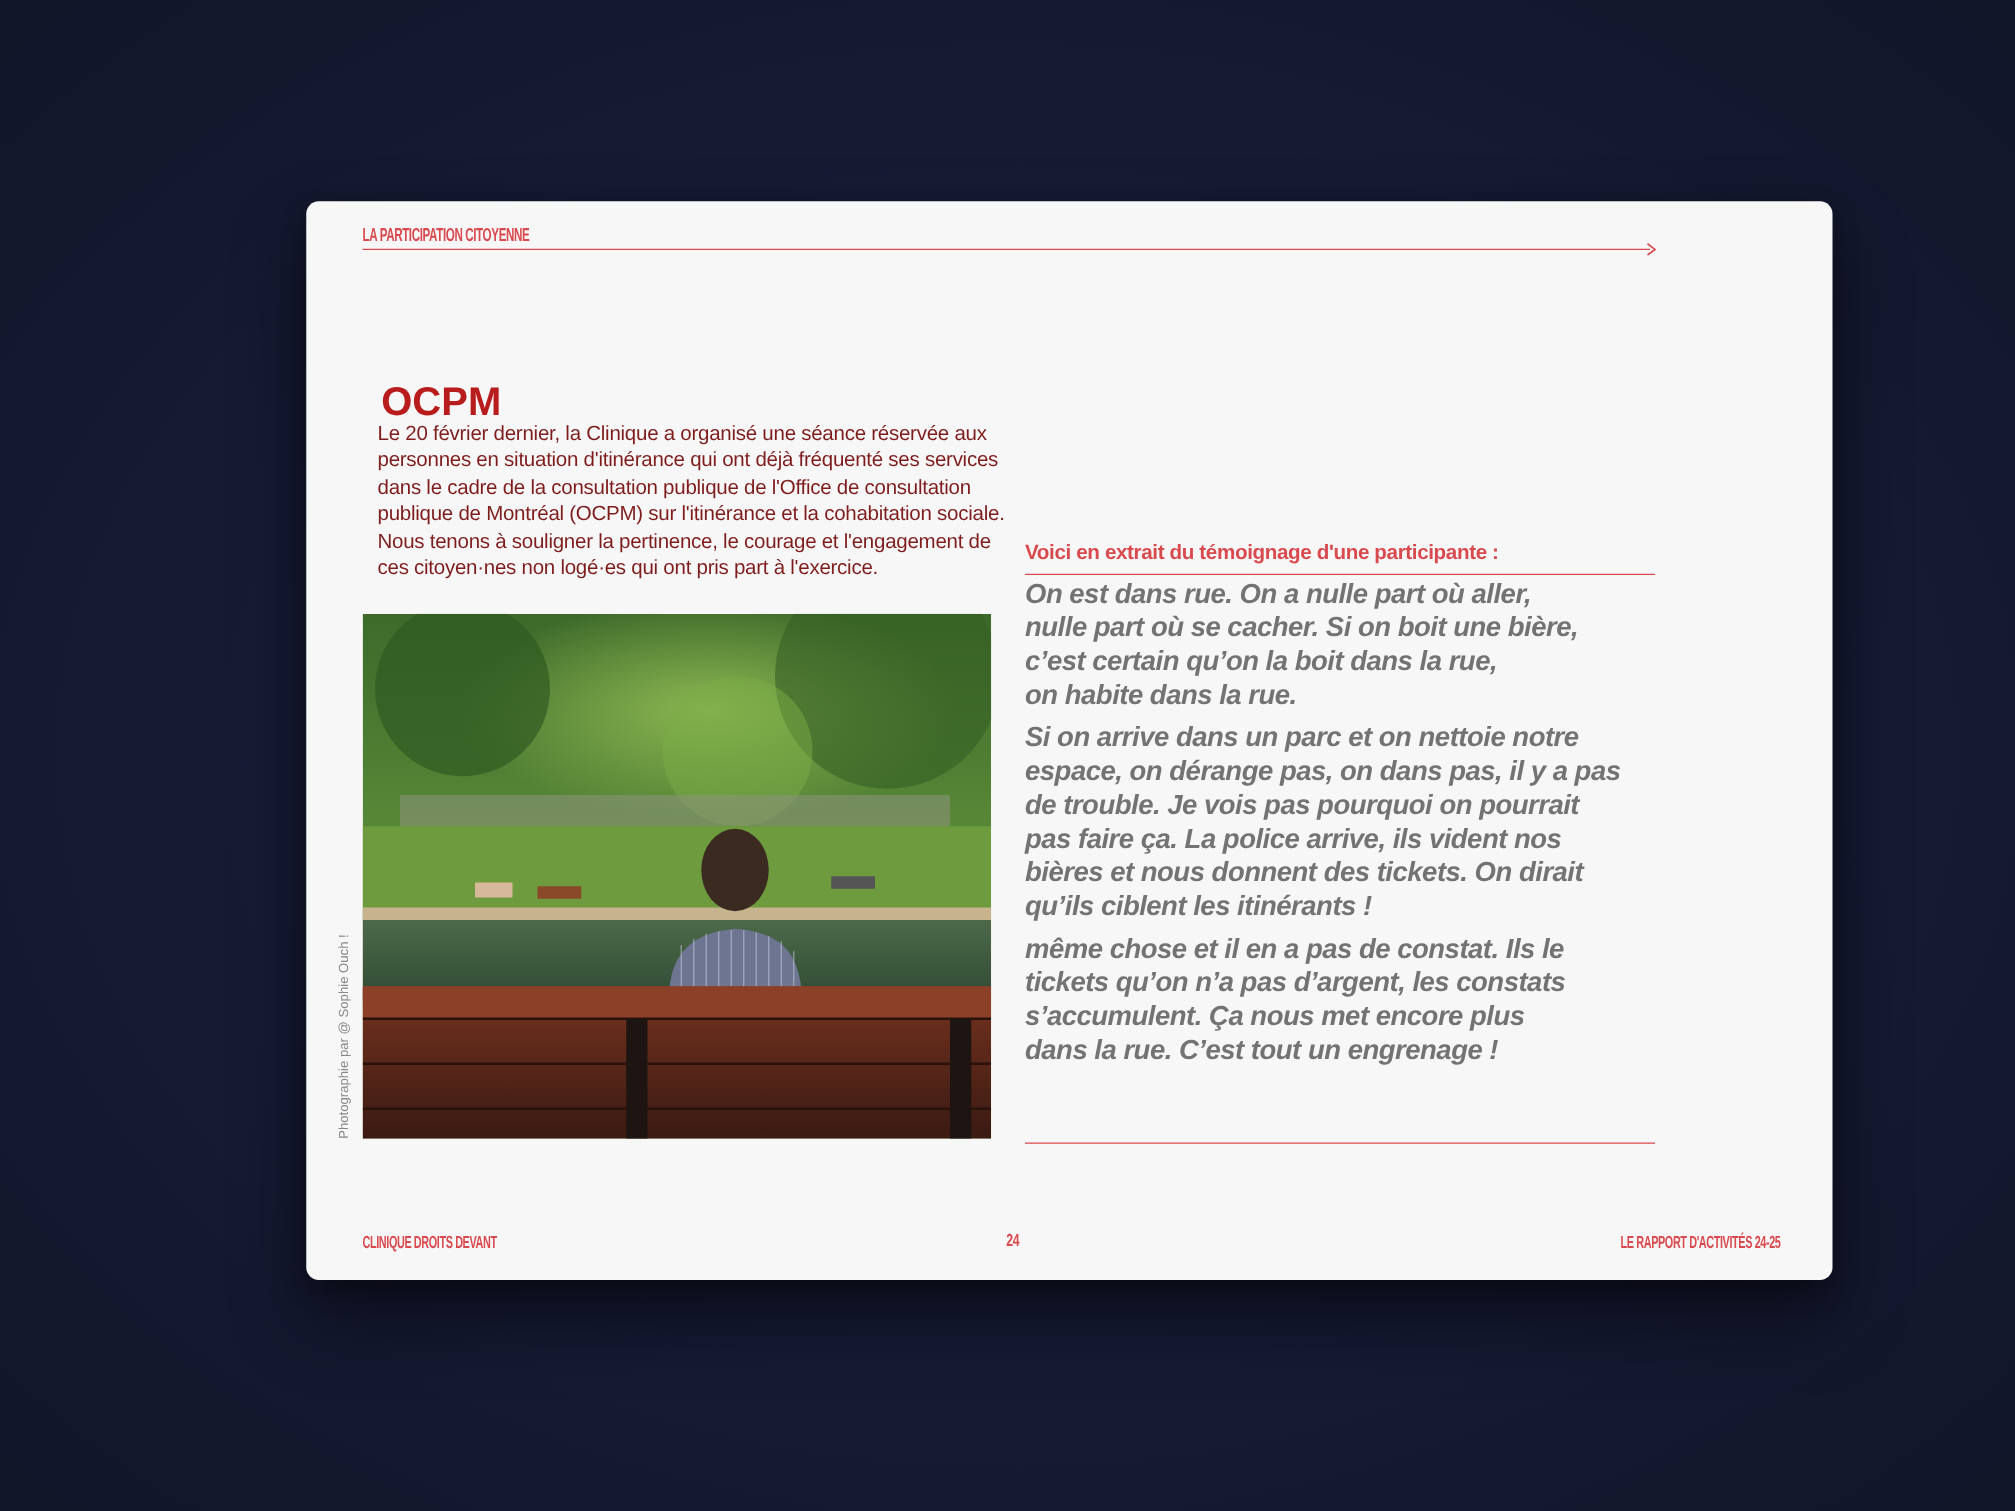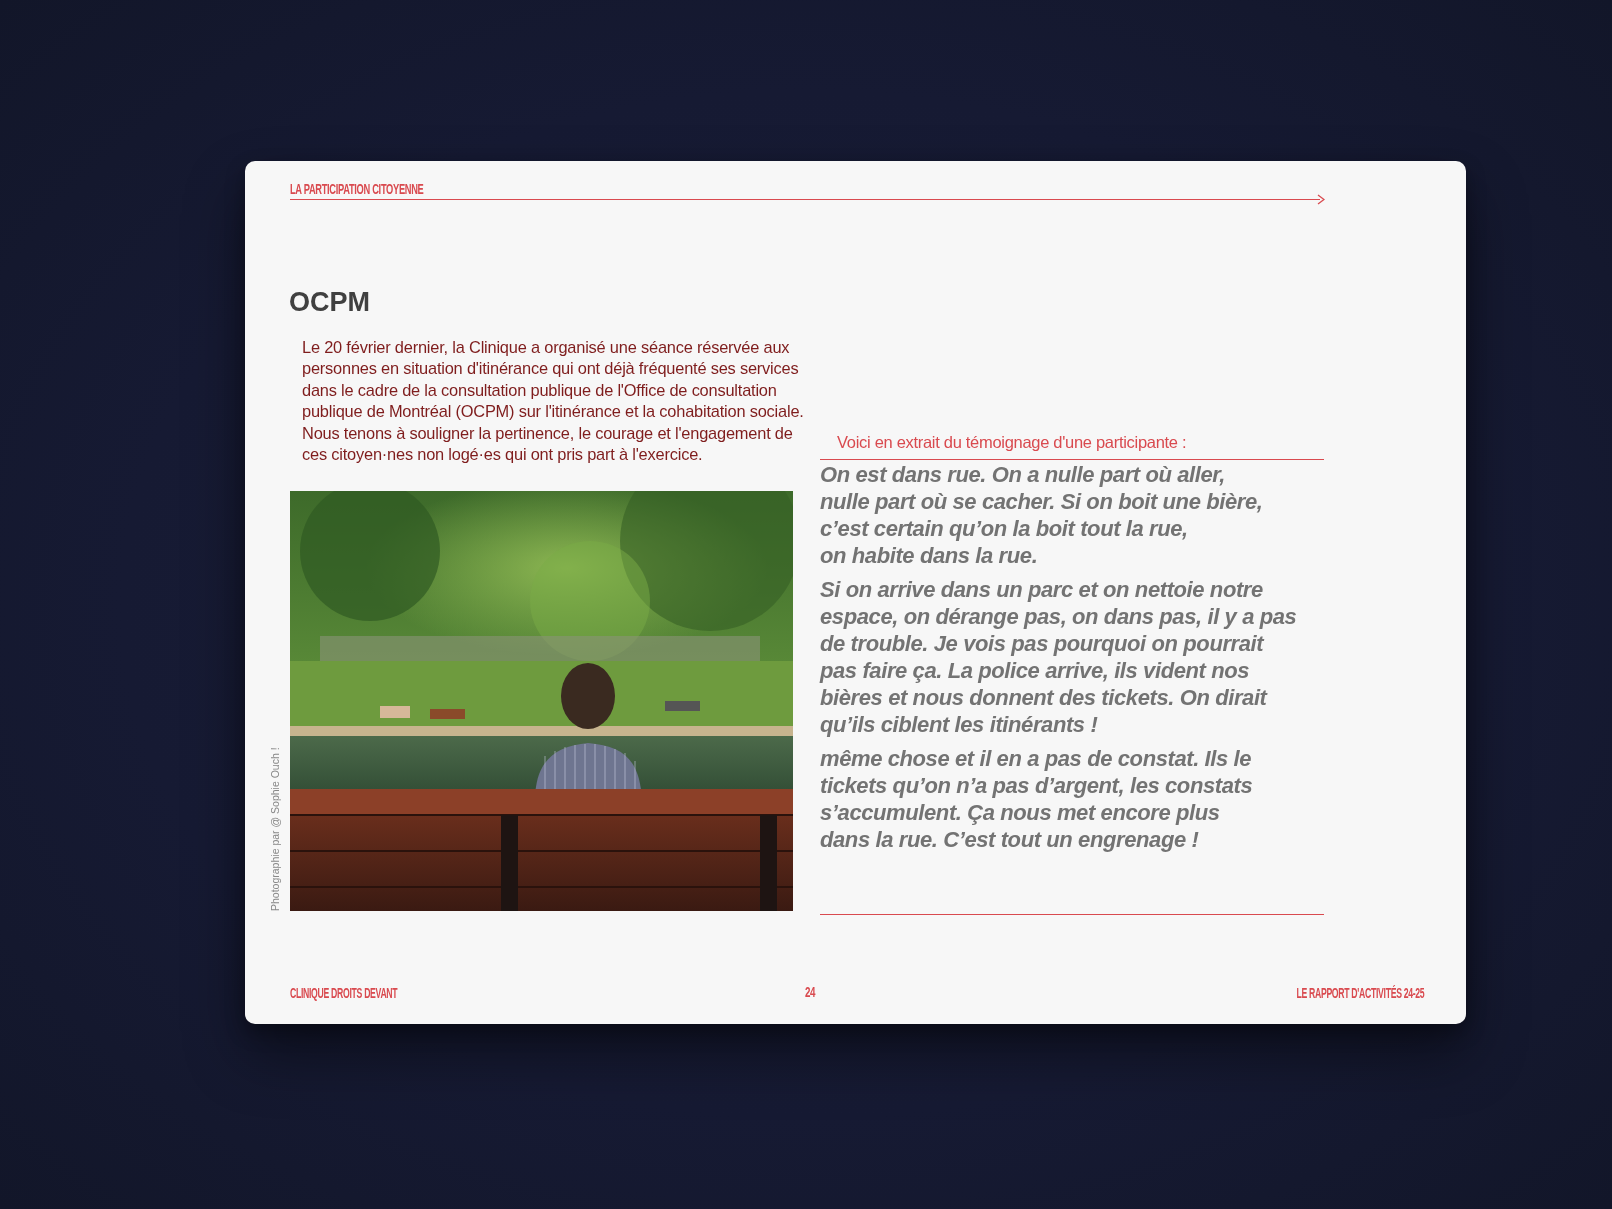--- a/index.html
+++ b/index.html
@@ -16,33 +16,33 @@
   }
   .cond {
     font-family: "Liberation Sans", sans-serif; font-weight: bold;
     color: #d94a4f; text-transform: uppercase; letter-spacing: -0.5px;
     display: inline-block; transform: scaleX(0.62); transform-origin: left center;
     white-space: nowrap;
   }
   .section-label { position: absolute; left: 45px; top: 19px; font-size: 15px; }
   .header-rule { position: absolute; left: 45px; top: 38px; width: 1030px; height: 1px; background: #d94a4f; }
   .header-arrow { position: absolute; left: 1069px; top: 33px; width: 11px; height: 11px; }
-  .title { position: absolute; left: 44px; top: 126px; font-size: 27px; font-weight: bold; color: #404040; margin: 0; }
+  .title { position: absolute; left: 44px; top: 126px; font-size: 32px; font-weight: bold; color: #b91c1c; margin: 16px; }
   .body-text {
     position: absolute; left: 45px; top: 164px; width: 505px;
     font-size: 16.4px; line-height: 21.4px; color: #7f1d1d; margin: 12px; letter-spacing: -0.2px;
   }
   .photo { position: absolute; left: 45px; top: 330px; width: 503px; height: 420px; overflow: hidden; }
   .photo svg { display: block; }
   .credit {
     position: absolute; left: 24px; top: 750px; font-size: 10.5px; color: #888;
     transform: rotate(-90deg); transform-origin: left top; white-space: nowrap;
   }
   .quote-intro {
-    position: absolute; left: 575px; top: 272px; font-size: 16.5px; font-weight: normal; color: #d94a4f; letter-spacing: -0.3px; margin-left: 17px;
+    position: absolute; left: 575px; top: 272px; font-size: 16.5px; font-weight: bold; color: #d94a4f; letter-spacing: -0.3px;
   }
   .quote-rule-top { position: absolute; left: 575px; top: 298px; width: 504px; height: 1px; background: #d94a4f; }
   .quote-rule-bottom { position: absolute; left: 575px; top: 753px; width: 504px; height: 1px; background: #d94a4f; }
   .quote { position: absolute; left: 575px; top: 300px; width: 510px; }
   .quote p {
     margin: 0 0 7px 0; font-size: 22px; line-height: 27px; font-style: italic; font-weight: bold;
     color: #737373; letter-spacing: -0.4px;
   }
   .quote p span { display: block; white-space: nowrap; }
   .footer-left { position: absolute; left: 45px; top: 824px; font-size: 14px; }
@@ -124,21 +124,21 @@
   </div>
   <span class="credit">Photographie par @ Sophie Ouch !</span>
 
   <div class="quote-intro">Voici en extrait du témoignage d'une participante :</div>
   <div class="quote-rule-top"></div>
 
   <div class="quote">
     <p>
       <span>On est dans rue. On a nulle part où aller,</span>
       <span>nulle part où se cacher. Si on boit une bière,</span>
-      <span>c’est certain qu’on la boit tout la rue,</span>
+      <span>c’est certain qu’on la boit dans la rue,</span>
       <span>on habite dans la rue.</span>
     </p>
     <p>
       <span>Si on arrive dans un parc et on nettoie notre</span>
       <span>espace, on dérange pas, on dans pas, il y a pas</span>
       <span>de trouble. Je vois pas pourquoi on pourrait</span>
       <span>pas faire ça. La police arrive, ils vident nos</span>
       <span>bières et nous donnent des tickets. On dirait</span>
       <span>qu’ils ciblent les itinérants !</span>
     </p>

